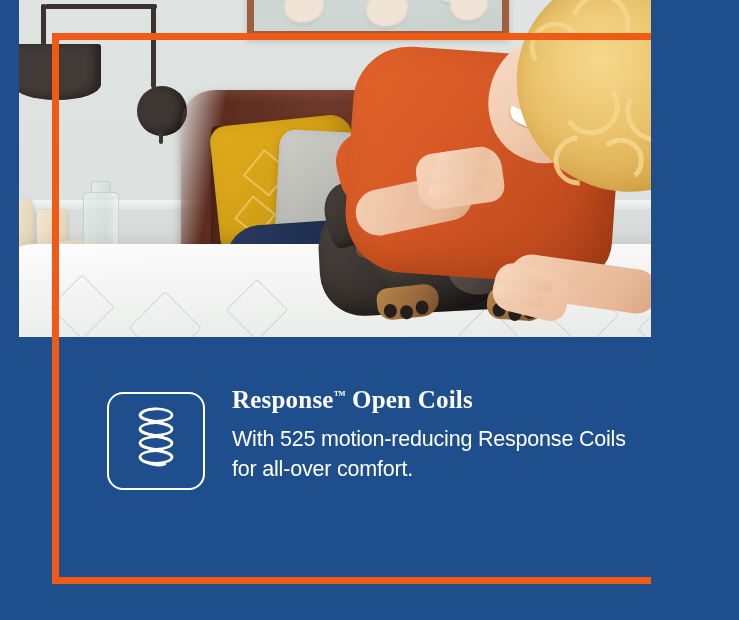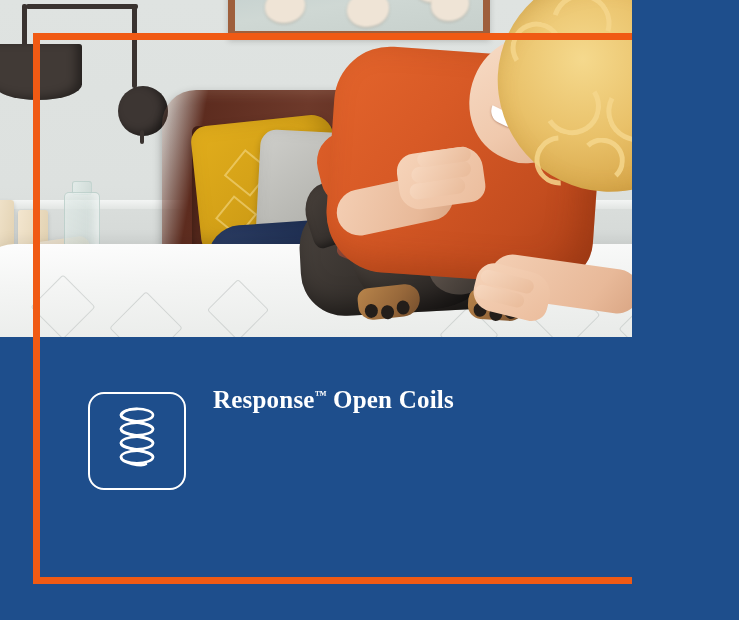--- a/index.html
+++ b/index.html
@@ -9,20 +9,21 @@
     background:#1e4e8c;
     font-family:"Liberation Sans", sans-serif;
     overflow:hidden;
   }
 
   #card {
     position:relative;
     width:632px; height:620px;
     background:#1e4e8c;
     overflow:hidden;
+    margin-left:19px;
   }
 
   
   #photo {
     position:absolute; left:0; top:0;
     width:739px; height:337px;
     overflow:hidden;
     background:#dfe2e0;
   }
 
@@ -514,17 +515,18 @@
         <path d="M9 8 C9 14 41 16 41 22"></path>
         <path d="M9 22 C9 28 41 30 41 36"></path>
         <path d="M9 36 C9 42 41 44 41 50"></path>
         <path d="M9 50 C9 56 30 60 34 57"></path>
         <path d="M25 2 C16 2 12 4 10 7"></path>
       </svg>
     </div>
 
     <div id="text-block">
       <div id="headline"><span>Response</span><span class="tm">™</span><span> Open Coils</span></div>
+      <div id="subtext">With 525 motion-reducing Response Coils for all-over comfort.</div>
     </div>
   </div>
 
   <div id="frame-border"></div>
 </div>
 
 </body></html>

